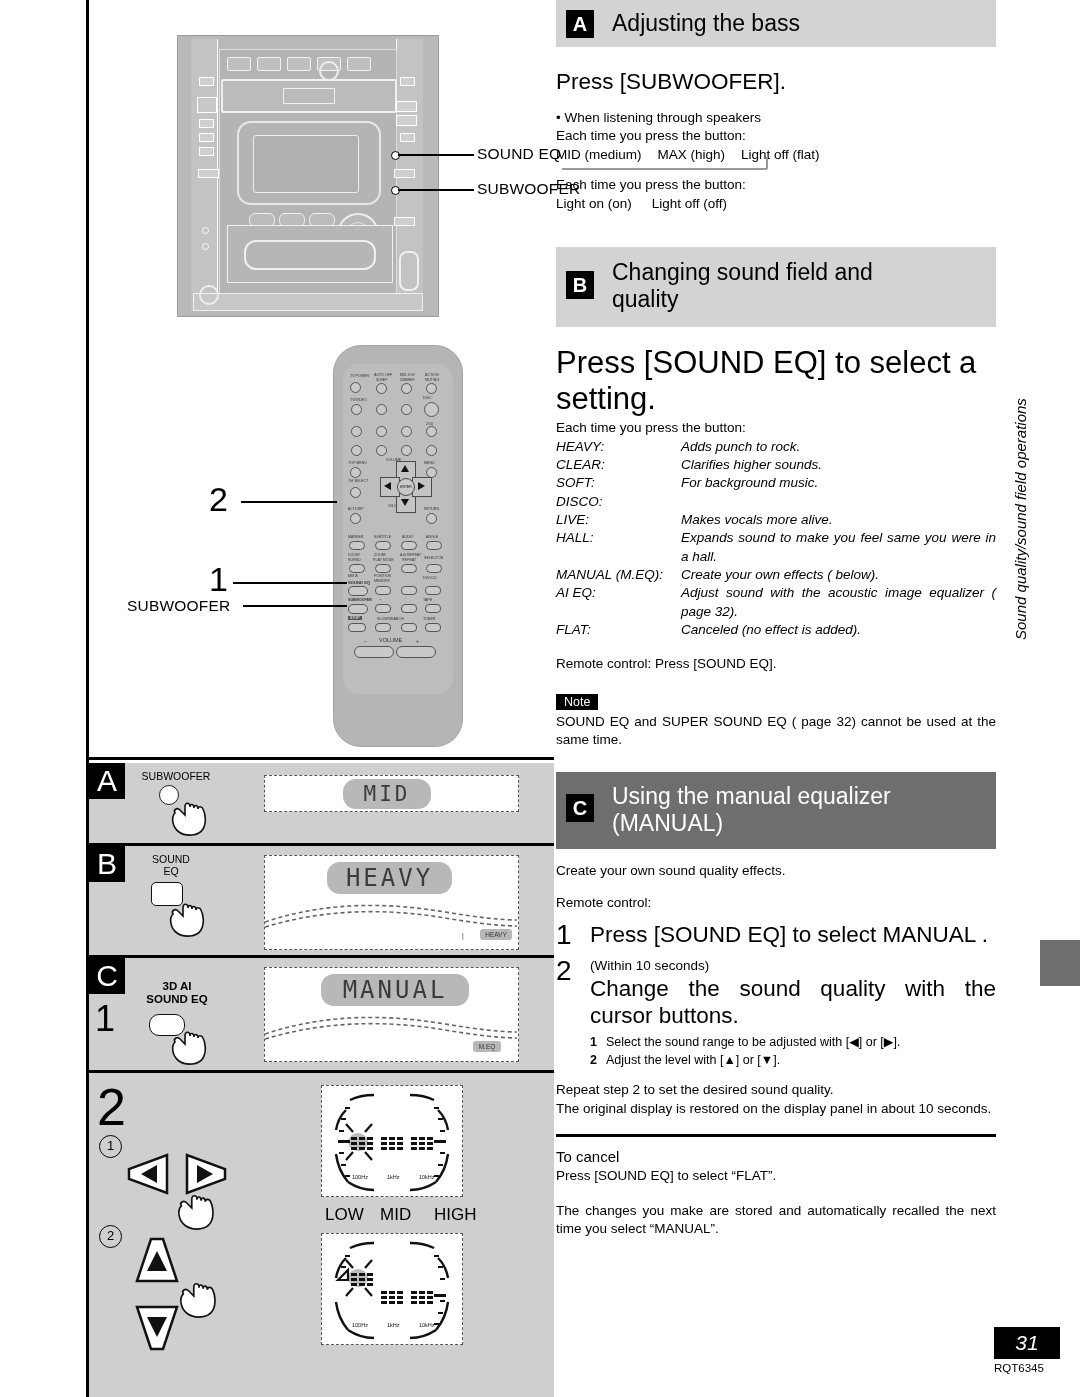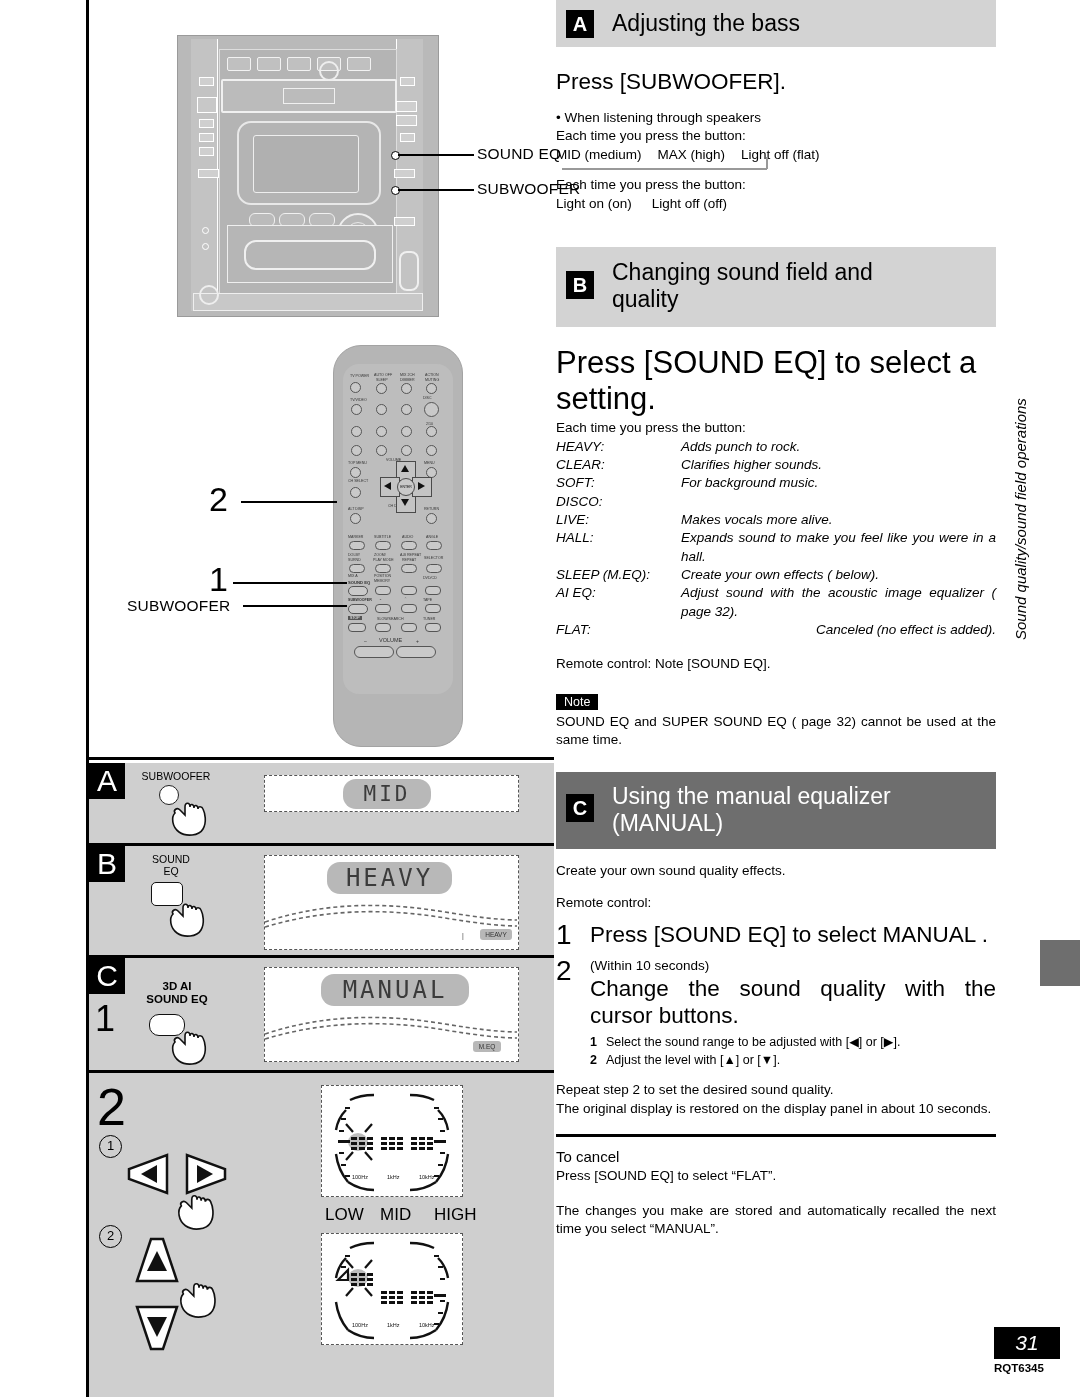--- a/index.html
+++ b/index.html
@@ -98,21 +98,21 @@
   .subn{width:16px;flex:0 0 16px;font-weight:bold;}
   .rule{border-top:3px solid #000;margin:16px 0 10px 0;}
   .arrowline{position:relative;height:12px;}
   .arrowline .seg1{position:absolute;left:6px;top:4px;width:205px;height:1.5px;background:#999;}
   .arrowline .seg2{position:absolute;left:210px;top:-7px;width:1.5px;height:12px;background:#999;}
 
   
   .vtab{position:absolute;left:1012px;top:640px;transform-origin:left top;transform:rotate(-90deg);font-size:15px;font-style:italic;white-space:nowrap;}
   .tabblock{position:absolute;left:1040px;top:940px;width:40px;height:46px;background:#6e6e6e;}
   .pagebox{position:absolute;left:994px;top:1327px;width:66px;height:32px;background:#000;color:#fff;font-size:21px;font-style:italic;text-align:center;line-height:32px;}
-  .rqt{position:absolute;left:994px;top:1362px;font-size:11.5px;font-weight:bold;}
+  .rqt{position:absolute;left:994px;top:1362px;font-size:11.5px;}
 </style>
 </head>
 <body>
 
 <div class="page">
 
   <div class="left-col">
 
     <div class="left-top">
 
@@ -550,36 +550,36 @@
       </div>
       <div class="defrow">
         <div class="defterm">DISCO:</div>
       </div>
       <div class="defrow">
         <div class="defterm">LIVE:</div>
         <div class="defdesc">Makes vocals more alive.</div>
       </div>
       <div class="defrow">
         <div class="defterm">HALL:</div>
-        <div class="defdesc">Expands sound to make you feel like you were in a hall.</div>
-      </div>
-      <div class="defrow">
-        <div class="defterm">SLEEP (M.EQ):</div>
+        <div class="defdesc">Expands sound to make you feel same you were in a hall.</div>
+      </div>
+      <div class="defrow">
+        <div class="defterm">MANUAL (M.EQ):</div>
         <div class="defdesc" style="text-align:left">Create your own effects (    below).</div>
       </div>
       <div class="defrow">
         <div class="defterm">AI EQ:</div>
         <div class="defdesc">Adjust sound with the acoustic image equalizer (    page 32).</div>
       </div>
       <div class="defrow">
         <div class="defterm">FLAT:</div>
-        <div class="defdesc" style="text-align:right">Canceled (no effect is added).</div>
+        <div class="defdesc" style="text-align:left">Canceled (no effect is added).</div>
       </div>
     </dl>
-    <div class="body" style="margin-top:16px">Remote control: Note [SOUND EQ].</div>
+    <div class="body" style="margin-top:16px">Remote control: Press [SOUND EQ].</div>
     <div style="margin-top:18px">
       <span class="notebadge">Note</span>
     </div>
     <div class="body just" style="margin-top:3px">SOUND EQ and SUPER SOUND EQ (    page 32) cannot be used at the same time.</div>
 
     <div class="sec-head dark" style="margin-top:22px;padding-top:11px;padding-bottom:12px">
       <div class="sec-badge" style="top:22px">C</div>
       <div class="sec-title" style="max-width:330px">Using the manual equalizer (MANUAL)</div>
     </div>
     <div class="body" style="margin-top:13px">Create your own sound quality effects.</div>

